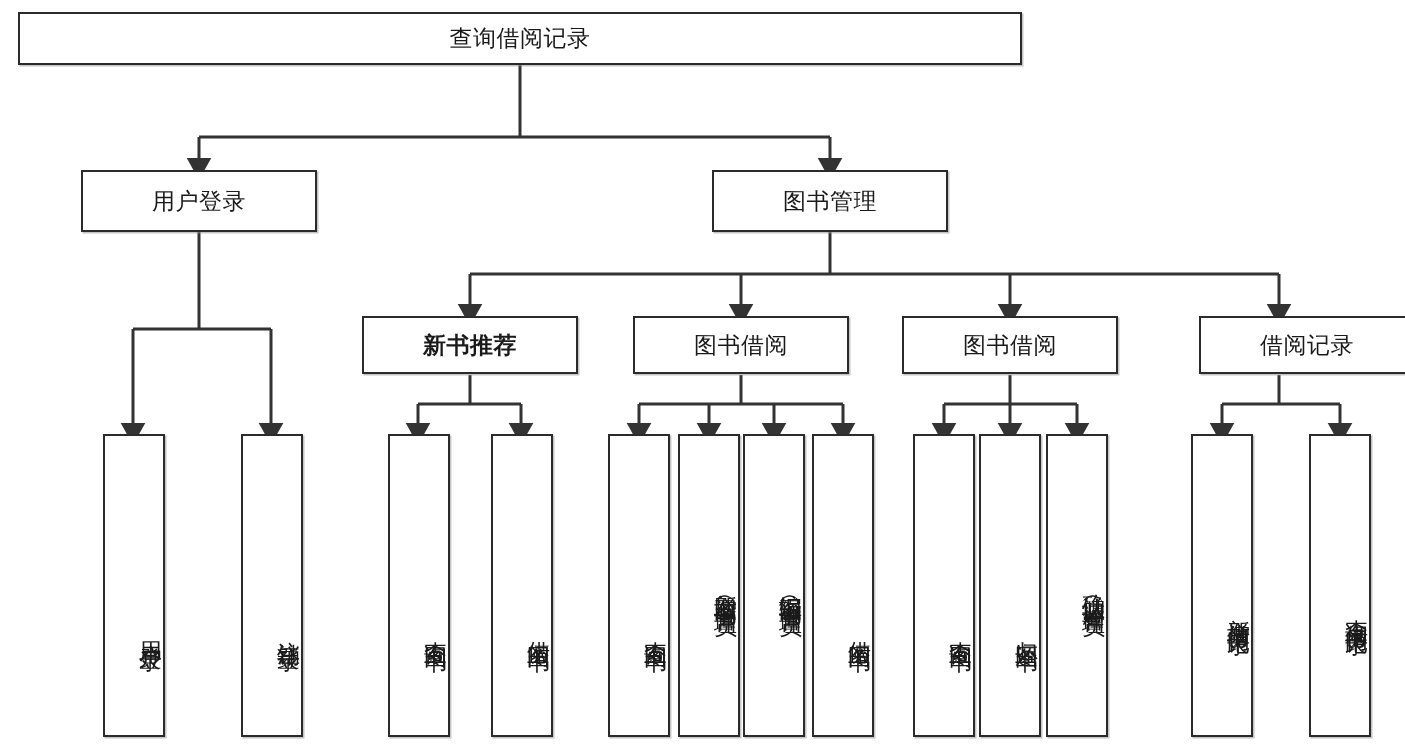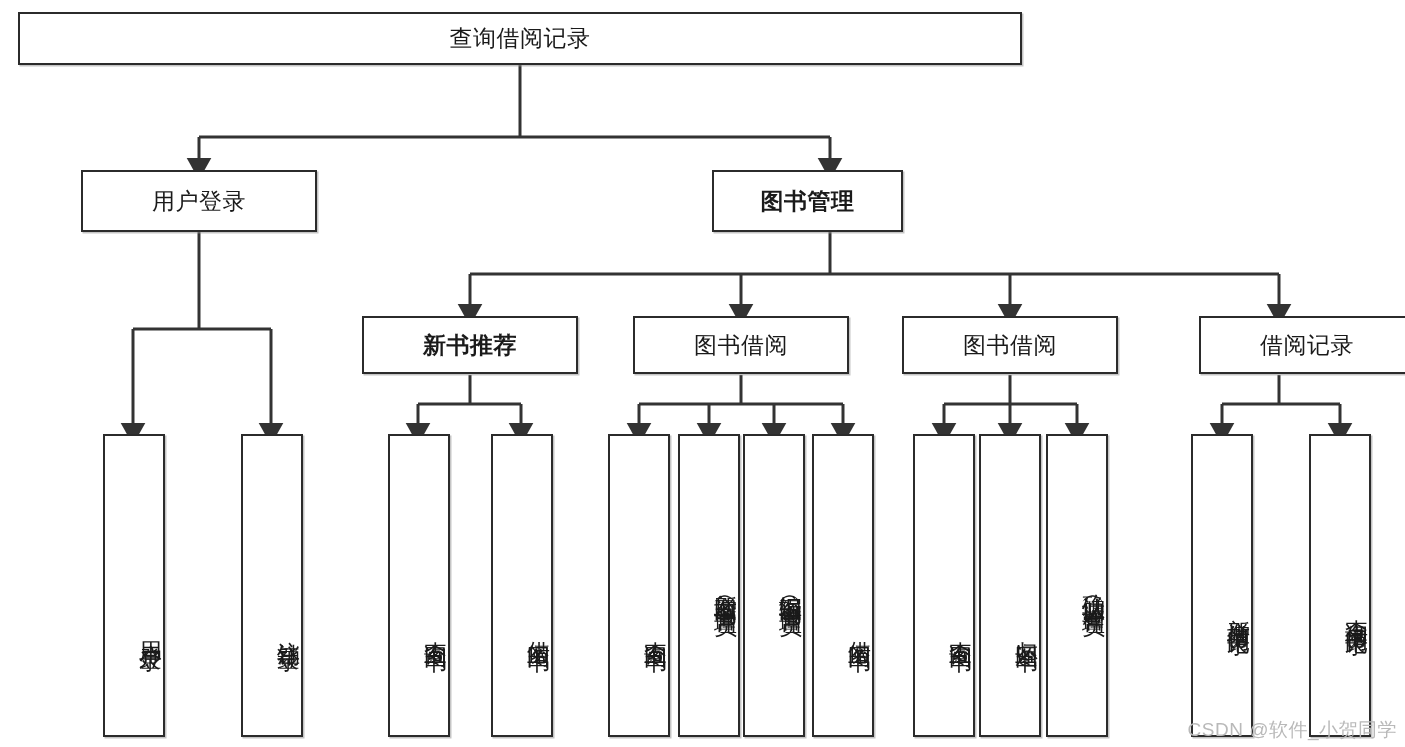--- a/index.html
+++ b/index.html
@@ -121,21 +121,21 @@
     </g>
   </svg>
 
   <div class="node h" style="left:18px; top:12px; width:1004px; height:53px;">
     <span class="lbl">查询借阅记录</span>
   </div>
 
   <div class="node h" style="left:81px; top:170px; width:236px; height:62px;">
     <span class="lbl">用户登录</span>
   </div>
-  <div class="node h" style="left:712px; top:170px; width:191px; height:62px;font-weight:bold;">
+  <div class="node h" style="left:712px; top:170px; width:236px; height:62px;">
     <span class="lbl">图书管理</span>
   </div>
 
   <div class="node h" style="left:362px; top:316px; width:216px; height:58px;font-weight:bold;">
     <span class="lbl">新书推荐</span>
   </div>
   <div class="node h" style="left:633px; top:316px; width:216px; height:58px;">
     <span class="lbl">图书借阅</span>
   </div>
   <div class="node h" style="left:902px; top:316px; width:216px; height:58px;">
@@ -182,14 +182,13 @@
     <span class="lbl">确认归还（管理员）</span>
   </div>
 
   <div class="node v" style="left:1191px; top:434px; width:62px; height:303px; padding-top:48px;">
     <span class="lbl">新增借阅记录</span>
   </div>
   <div class="node v" style="left:1309px; top:434px; width:62px; height:303px; padding-top:48px;">
     <span class="lbl">查询借阅记录</span>
   </div>
 
-  <div id="watermark">CSDN @软件_小贺同学</div>
 </div>
 
 </body></html>

